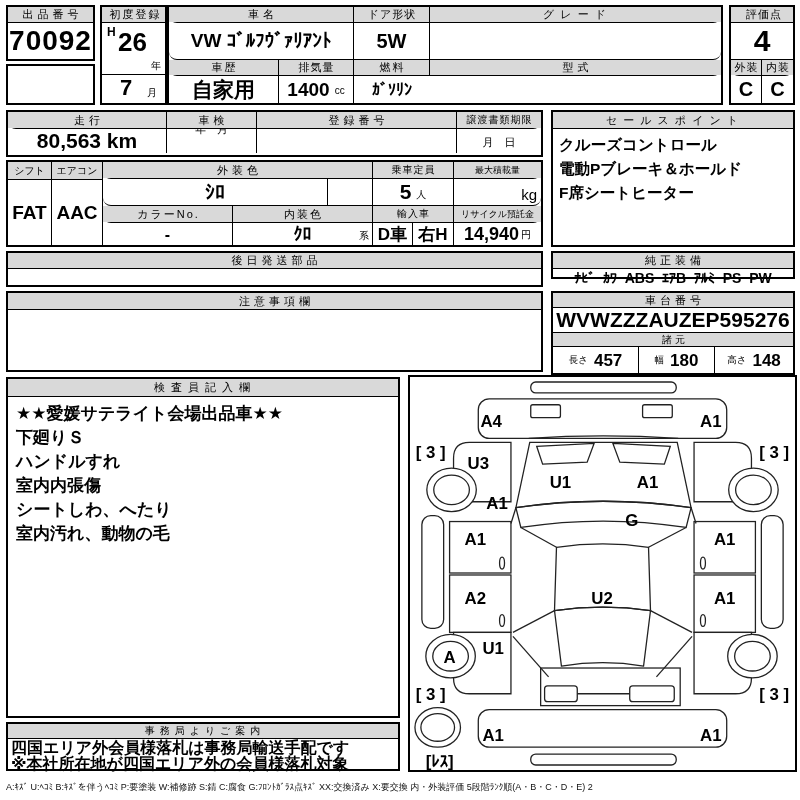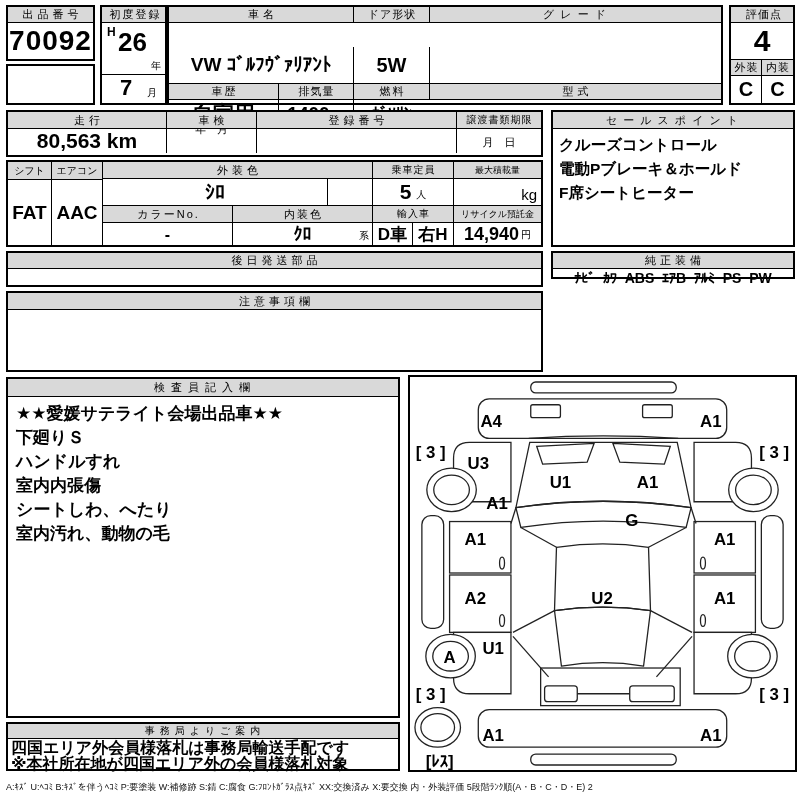--- a/index.html
+++ b/index.html
@@ -1,19 +1,19 @@
 <!DOCTYPE html>
 <html><head>
 <meta charset="utf-8">
 <style>
   html,body{margin:0;padding:0;background:#fff;}
   .sheet{position:relative;width:800px;height:800px;background:#fff;color:#000;
     font-family:"Liberation Sans","DejaVu Sans",sans-serif;overflow:hidden;}
   .box{position:absolute;border:2px solid #000;background:#fff;box-sizing:border-box;}
-  .row{display:flex;border-bottom:1px solid #000;box-sizing:border-box;}
+  .row{display:flex;border-bottom:1px solid #000;box-sizing:border-box;border-radius:8px;}
   .row:last-child{border-bottom:none;}
   .cell{display:flex;align-items:center;justify-content:center;box-sizing:border-box;
     border-right:1px solid #000;overflow:hidden;}
   .cell:last-child{border-right:none;}
   .hdr{background:#d9d9d9;font-size:11px;letter-spacing:4px;text-indent:4px;}
   .hdr.ls1{letter-spacing:1px;text-indent:1px;}
   .hdr.ls2{letter-spacing:2px;text-indent:2px;}
   .hdr.tiny{font-size:9px;letter-spacing:0;text-indent:0;}
   .big{font-weight:bold;font-size:20px;}
   .unit{font-size:10px;font-weight:normal;margin-left:5px;}
@@ -92,21 +92,21 @@
       <span class="munit">月</span>
     </div>
   </div>
 
   <div class="box" id="box-main">
     <div class="row" style="height:16px;">
       <div class="cell hdr" style="width:185px;">車名</div>
       <div class="cell hdr ls1" style="width:76px;">ドア形状</div>
       <div class="cell hdr grow small-txt">グレード</div>
     </div>
-    <div class="row" style="height:37px;margin-top:24px;">
+    <div class="row" style="height:37px;">
       <div class="cell" style="width:185px;font-weight:bold;font-size:19px;white-space:nowrap;">VW ｺﾞﾙﾌｳﾞｧﾘｱﾝﾄ</div>
       <div class="cell big" style="width:76px;">5W</div>
       <div class="cell grow"></div>
     </div>
     <div class="row" style="height:16px;">
       <div class="cell hdr ls2" style="width:110px;">車歴</div>
       <div class="cell hdr ls1" style="width:75px;">排気量</div>
       <div class="cell hdr ls2" style="width:76px;">燃料</div>
       <div class="cell hdr grow">型式</div>
     </div>
@@ -211,20 +211,39 @@
   <div class="box" id="box-equipment">
     <div class="hbar">純正装備</div>
     <div class="val">ﾅﾋﾞ  ｶﾜ  ABS  ｴｱB  ｱﾙﾐ  PS  PW</div>
   </div>
 
   <div class="box" id="box-cautions">
     <div class="hbar" style="height:17px;">注意事項欄</div>
     <div></div>
   </div>
 
+  <div class="box" id="box-vin">
+    <div class="hbar" style="height:15px;">車台番号</div>
+    <div class="vin">WVWZZZAUZEP595276</div>
+    <div class="hbar" style="height:14px;font-size:10px;letter-spacing:3px;">諸元</div>
+    <div class="row" style="flex:1;height:27px;">
+      <div class="cell" style="width:86px;">
+        <span class="dim-label">長さ</span>
+        <span class="dim-val">457</span>
+      </div>
+      <div class="cell" style="width:76px;">
+        <span class="dim-label">幅</span>
+        <span class="dim-val">180</span>
+      </div>
+      <div class="cell grow">
+        <span class="dim-label">高さ</span>
+        <span class="dim-val">148</span>
+      </div>
+    </div>
+  </div>
 
   <div class="box" id="box-inspector">
     <div class="hbar" style="height:18px;letter-spacing:6px;">検査員記入欄</div>
     <div class="body">
         <div class="insp-line">★★愛媛サテライト会場出品車★★</div>
         <div class="insp-line">下廻りＳ</div>
         <div class="insp-line">ハンドルすれ</div>
         <div class="insp-line">室内内張傷</div>
         <div class="insp-line">シートしわ、へたり</div>
         <div class="insp-line">室内汚れ、動物の毛</div>

